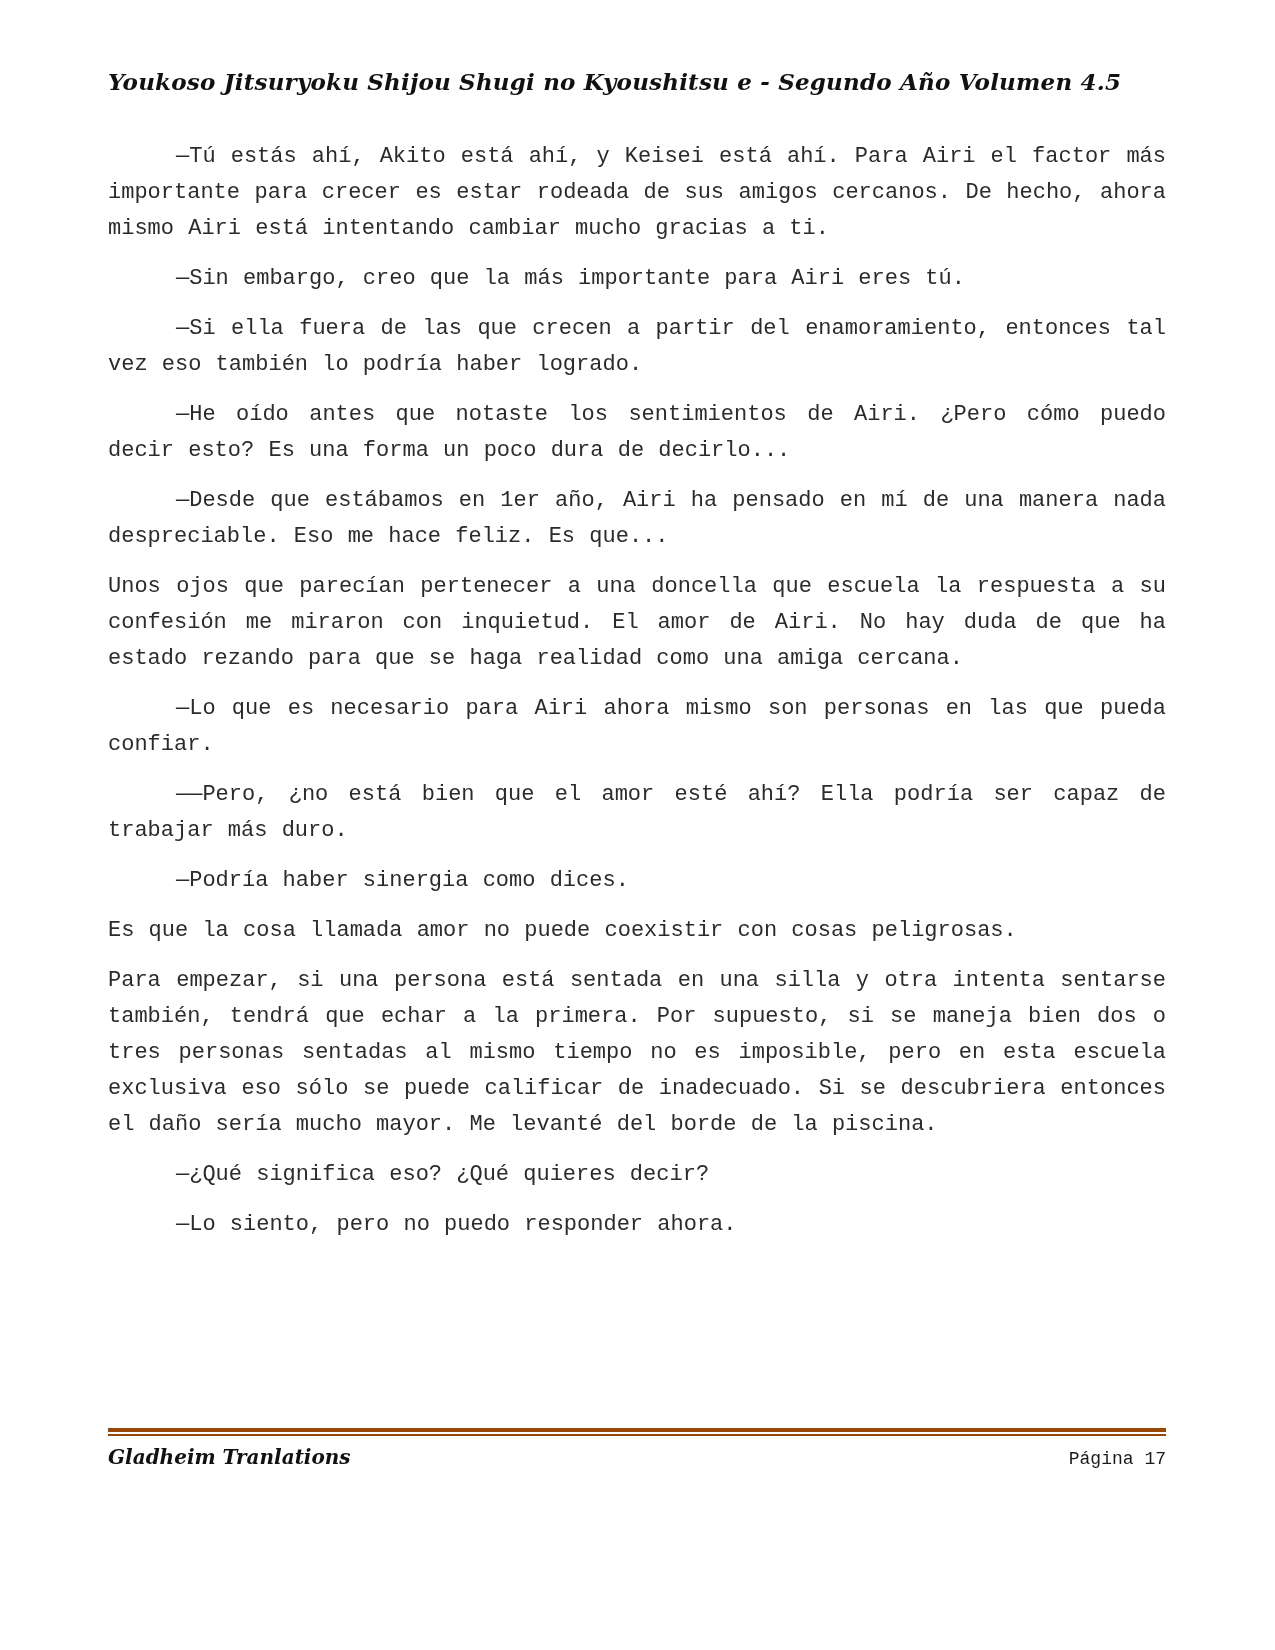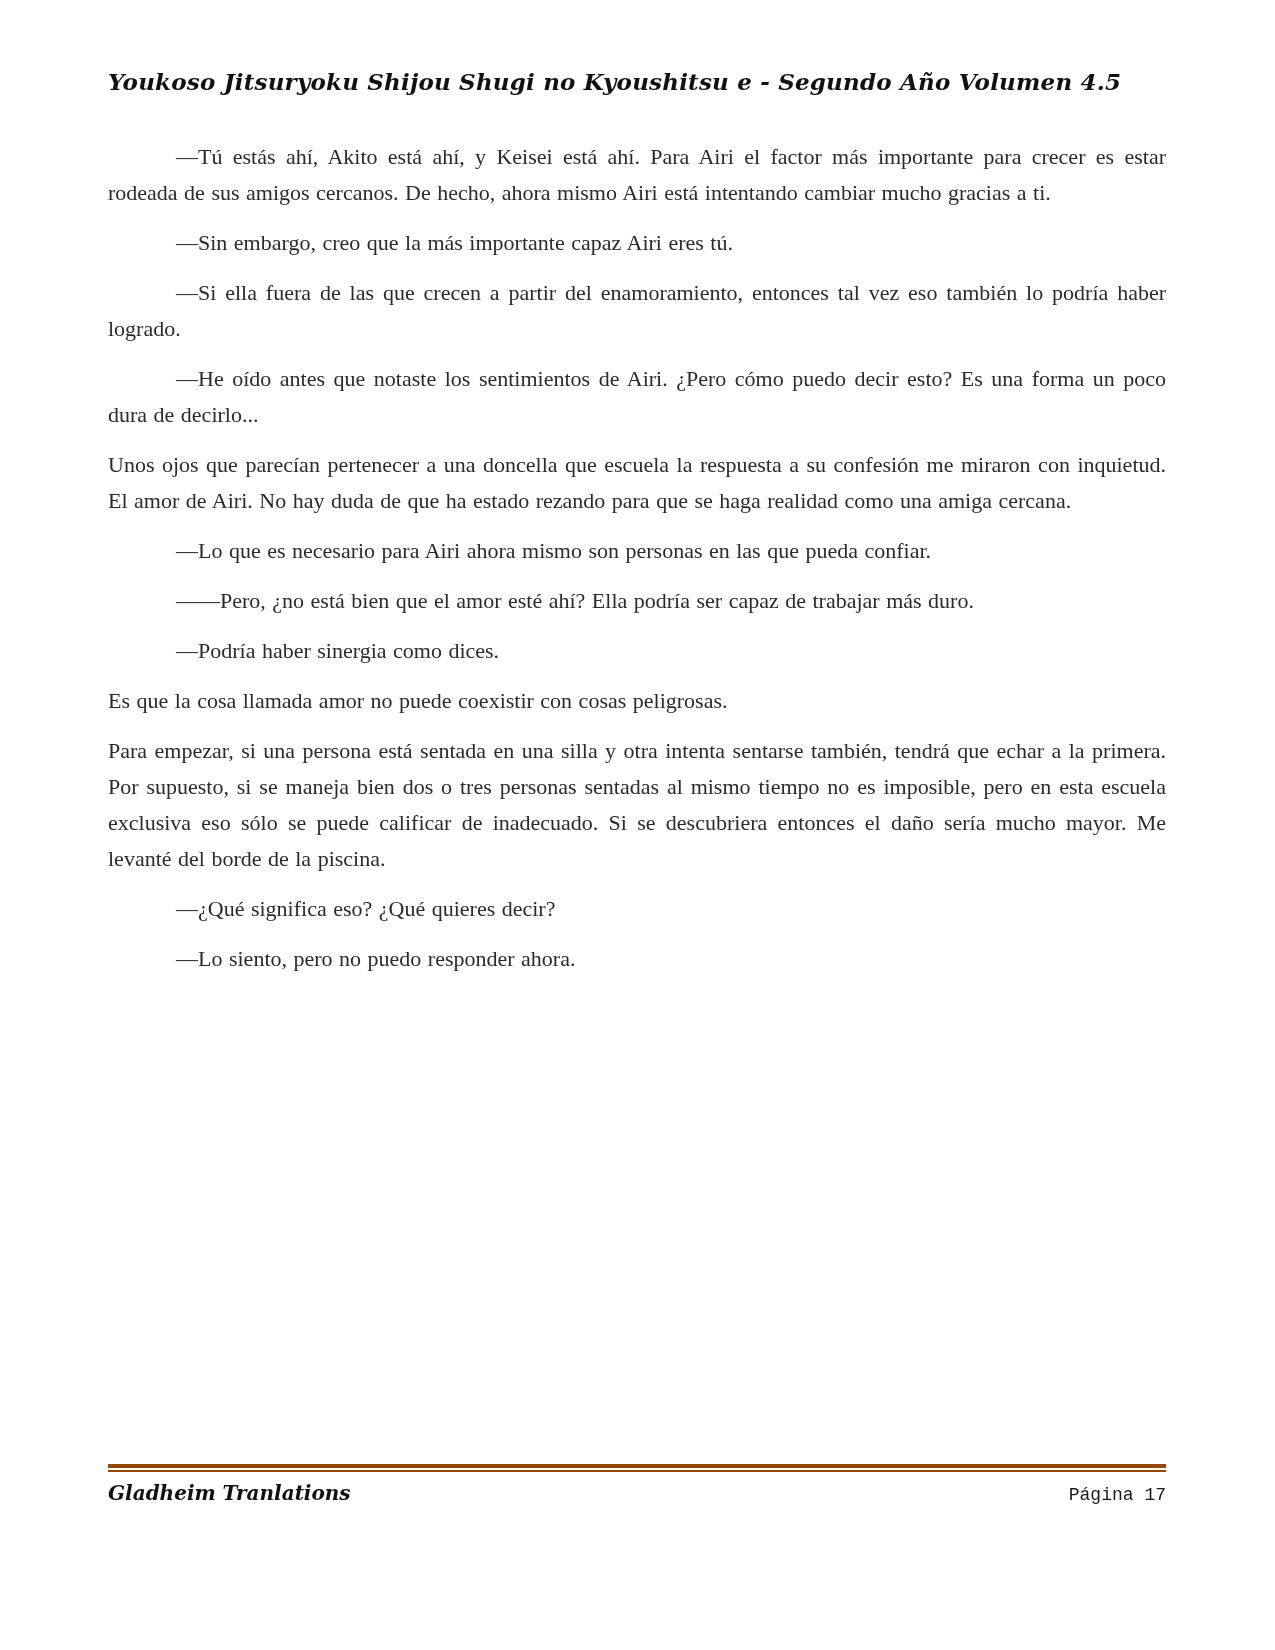--- a/index.html
+++ b/index.html
@@ -21,38 +21,38 @@
     font-family: "DejaVu Serif", serif;
     font-style: italic;
     font-weight: bold;
     font-size: 23px;
     letter-spacing: 0.2px;
     color: #111111;
     margin-bottom: 44px;
     white-space: nowrap;
   }
   .doc-body {
-    font-family: Liberation Serif, serif;
+    font-family: Liberation Mono, monospace;
     font-size: 22px;
     line-height: 36px;
     color: #2b2b2b;
     text-align: justify;
     word-spacing: 1px;
   }
   .para {
     margin: 0 0 14px 0;
   }
   .para.indent {
     text-indent: 68px;
   }
   .page-footer {
     position: absolute;
     left: 108px;
     right: 109px;
-    top: 1464px;
+    top: 1428px;
   }
   .footer-rule {
     height: 2px;
     border-top: 4px solid #974706;
     border-bottom: 2px solid #974706;
   }
   .footer-row {
     margin-top: 9px;
     display: flex;
     justify-content: space-between;
@@ -75,23 +75,24 @@
 <body>
 
 <div class="page">
 
   <header>
     <div class="header-title">Youkoso Jitsuryoku Shijou Shugi no Kyoushitsu e - Segundo Año Volumen 4.5</div>
   </header>
 
   <main class="doc-body" id="paragraphs">
       <p class="para indent">—Tú estás ahí, Akito está ahí, y Keisei está ahí. Para Airi el factor más importante para crecer es estar rodeada de sus amigos cercanos. De hecho, ahora mismo Airi está intentando cambiar mucho gracias a ti.</p>
-      <p class="para indent">—Sin embargo, creo que la más importante capaz Airi eres tú.</p>
+      <p class="para indent">—Sin embargo, creo que la más importante para Airi eres tú.</p>
       <p class="para indent">—Si ella fuera de las que crecen a partir del enamoramiento, entonces tal vez eso también lo podría haber logrado.</p>
       <p class="para indent">—He oído antes que notaste los sentimientos de Airi. ¿Pero cómo puedo decir esto? Es una forma un poco dura de decirlo...</p>
+      <p class="para indent">—Desde que estábamos en 1er año, Airi ha pensado en mí de una manera nada despreciable. Eso me hace feliz. Es que...</p>
       <p class="para">Unos ojos que parecían pertenecer a una doncella que escuela la respuesta a su confesión me miraron con inquietud. El amor de Airi. No hay duda de que ha estado rezando para que se haga realidad como una amiga cercana.</p>
       <p class="para indent">—Lo que es necesario para Airi ahora mismo son personas en las que pueda confiar.</p>
       <p class="para indent">——Pero, ¿no está bien que el amor esté ahí? Ella podría ser capaz de trabajar más duro.</p>
       <p class="para indent">—Podría haber sinergia como dices.</p>
       <p class="para">Es que la cosa llamada amor no puede coexistir con cosas peligrosas.</p>
       <p class="para">Para empezar, si una persona está sentada en una silla y otra intenta sentarse también, tendrá que echar a la primera. Por supuesto, si se maneja bien dos o tres personas sentadas al mismo tiempo no es imposible, pero en esta escuela exclusiva eso sólo se puede calificar de inadecuado. Si se descubriera entonces el daño sería mucho mayor. Me levanté del borde de la piscina.</p>
       <p class="para indent">—¿Qué significa eso? ¿Qué quieres decir?</p>
       <p class="para indent">—Lo siento, pero no puedo responder ahora.</p>
     </main>
 

